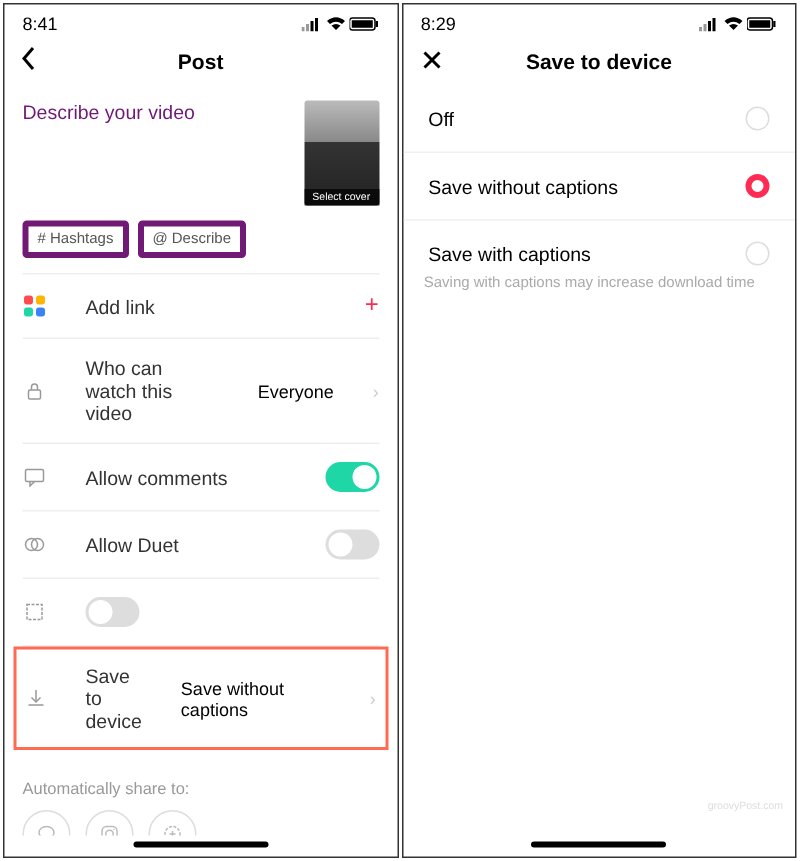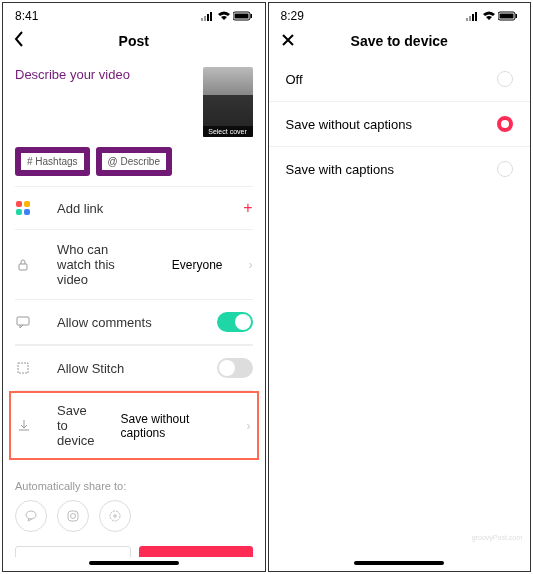--- a/index.html
+++ b/index.html
@@ -10,21 +10,21 @@
 .header { display: flex; align-items: center; justify-content: center; position: relative; padding: 8px 12px; }
 .header-title { font-weight: 600; font-size: 14px; }
 .back-btn { position: absolute; left: 10px; font-size: 18px; cursor: pointer; }
 .close-btn { position: absolute; left: 12px; font-size: 18px; cursor: pointer; }
 .content { flex: 1; overflow: hidden; }
 .describe-row { display: flex; padding: 10px 12px; gap: 8px; }
 .describe-text { flex: 1; color: #701a75; font-size: 13px; }
 .thumb { width: 50px; height: 70px; background: linear-gradient(#bbb 0%, #888 40%, #333 40%, #222 100%); position: relative; border-radius: 2px; }
 .thumb-label { position: absolute; bottom: 0; left: 0; right: 0; background: rgba(0,0,0,0.7); color: #fff; font-size: 7px; text-align: center; padding: 2px 0; }
 .tags-row { display: flex; gap: 6px; padding: 0 12px 10px; }
-.tag-pill { border: 6px solid #701a75; border-radius: 3px; padding: 3px 6px; font-size: 10px; color: #555; cursor: pointer; }
+.tag-pill { border: 4px solid #701a75; border-radius: 3px; padding: 3px 6px; font-size: 10px; color: #555; cursor: pointer; }
 .divider { height: 1px; background: #eee; margin: 0 12px; }
 .row { display: flex; align-items: center; padding: 12px; gap: 26px; font-size: 13px; color: #333; }
 .row-icon { width: 16px; height: 16px; display: flex; align-items: center; justify-content: center; color: #888; }
 .row-label { flex: 1; }
 .row-value { color: #000000; font-size: 12px; }
 .plus-red { color: #fe2c55; font-size: 16px; font-weight: 300; }
 .chevron { color: #ccc; font-size: 12px; }
 .toggle { width: 36px; height: 20px; border-radius: 10px; background: #ddd; position: relative; cursor: pointer; }
 .toggle.on { background: #1ed6a6; }
 .toggle-knob { width: 16px; height: 16px; background: #fff; border-radius: 50%; position: absolute; top: 2px; left: 2px; transition: left .2s; }
@@ -125,29 +125,40 @@
             <path d="M4 10 L4 13 L7 10" stroke="#999" fill="none"></path>
           </svg>
         </div>
       <div class="row-label">Allow comments</div>
       <div class="toggle on">
           <div class="toggle-knob"></div>
         </div>
     </div>
     <div class="divider"></div>
 
+    <div class="row">
+      <div class="row-icon">
+          <svg width="14" height="14" viewBox="0 0 14 14">
+            <circle cx="5" cy="7" r="4" stroke="#999" fill="none"></circle>
+            <circle cx="9" cy="7" r="4" stroke="#999" fill="none"></circle>
+          </svg>
+        </div>
+      <div class="row-label">Allow Duet</div>
+      <div class="toggle">
+          <div class="toggle-knob"></div>
+        </div>
+    </div>
     <div class="divider"></div>
 
     <div class="row">
       <div class="row-icon">
           <svg width="14" height="14" viewBox="0 0 14 14">
             <rect x="2" y="2" width="10" height="10" stroke="#999" fill="none" stroke-dasharray="2 1"></rect>
           </svg>
         </div>
-      <div class="row-label">Allow Stitch</div>
       <div class="toggle">
           <div class="toggle-knob"></div>
         </div>
     </div>
     <div class="divider"></div>
 
     <div class="highlight-box">
       <div class="row">
         <div class="row-icon">
             <svg width="14" height="14" viewBox="0 0 14 14">
@@ -234,16 +245,17 @@
     <div class="option-row">
       <span>Save without captions</span>
       <div class="radio selected"></div>
     </div>
     <div class="thin-divider"></div>
 
     <div class="option-row">
       <span>Save with captions</span>
       <div class="radio"></div>
     </div>
+    <div class="option-sub">Saving with captions may increase download time</div>
   </div>
   <div class="watermark">groovyPost.com</div>
   <div class="home-indicator"></div>
 </div>
 
 </body></html>

